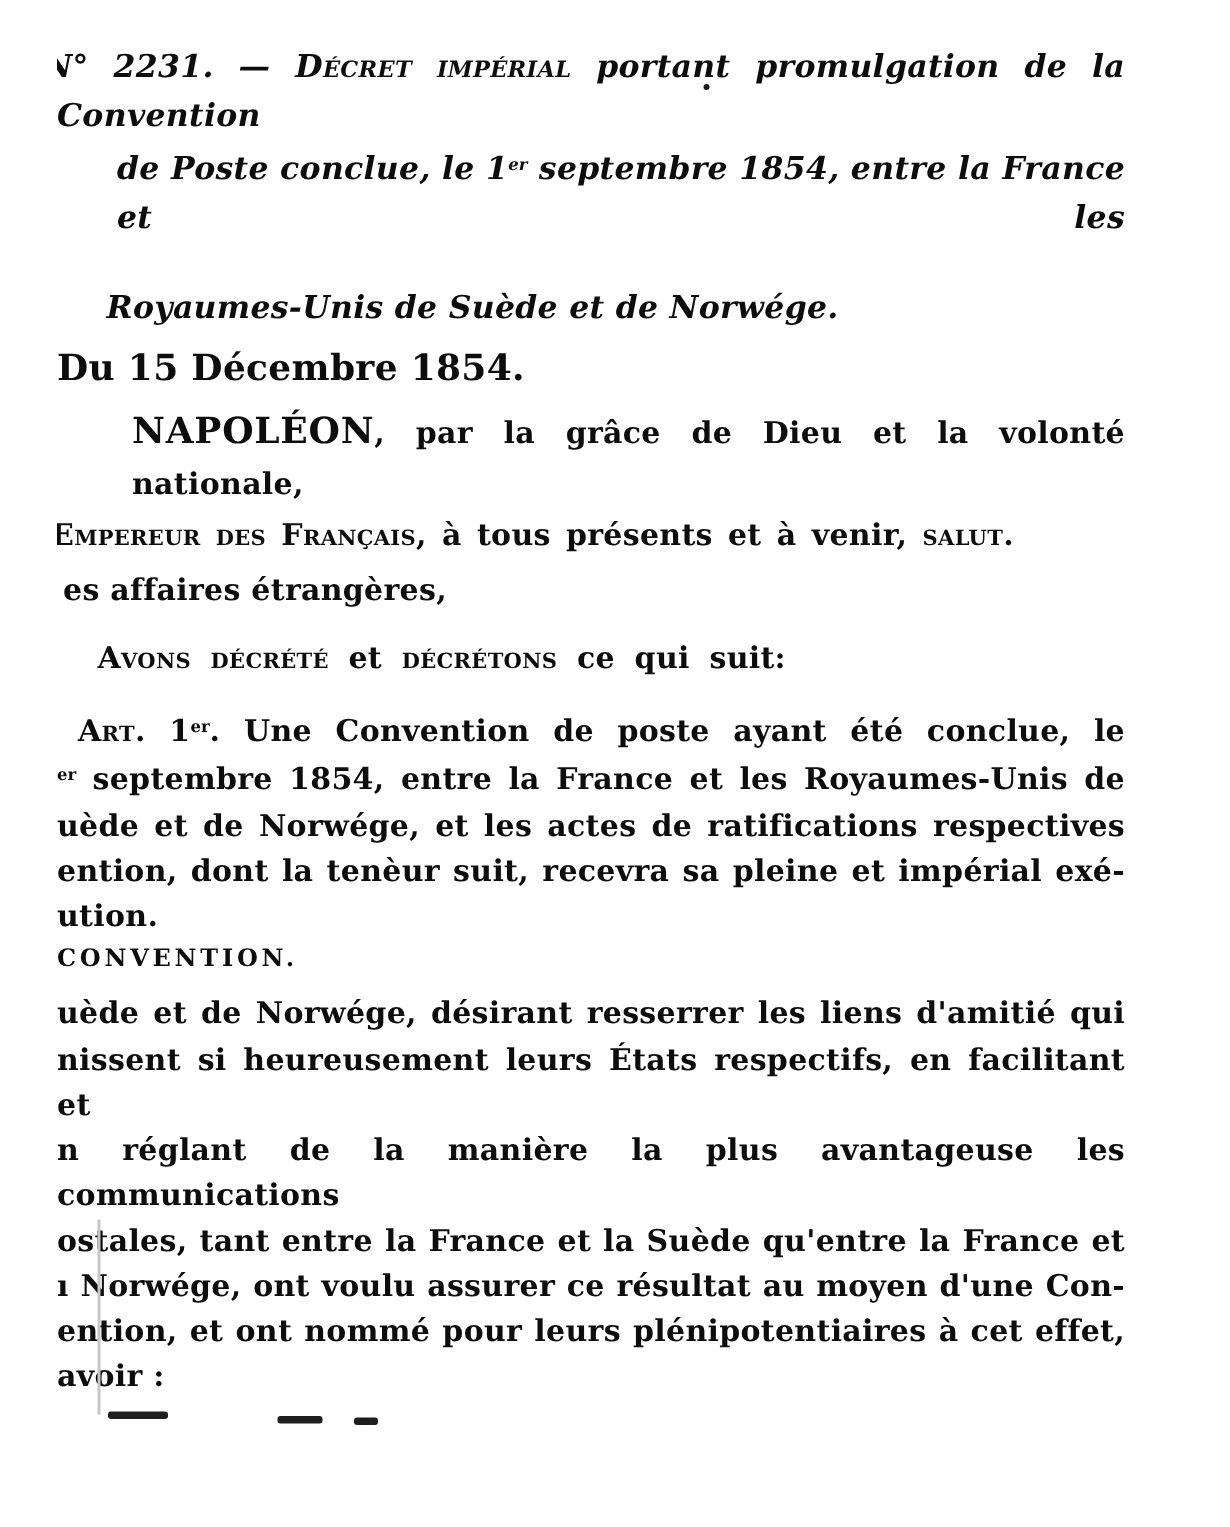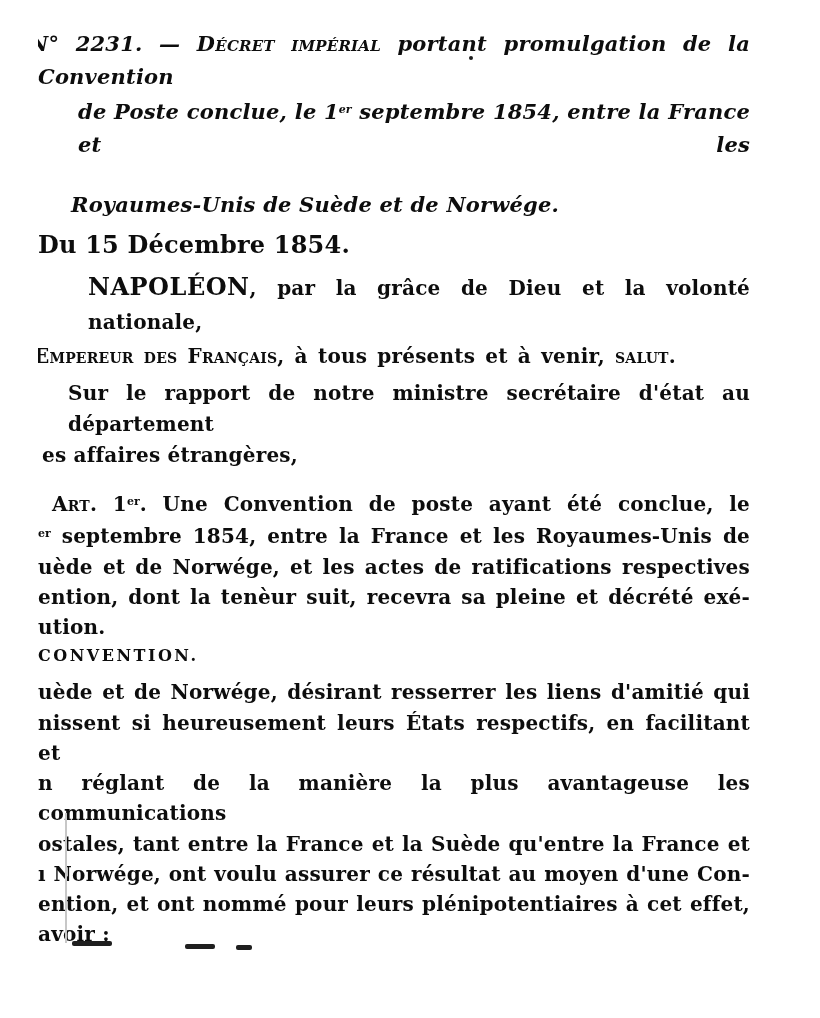--- a/index.html
+++ b/index.html
@@ -67,30 +67,30 @@
   </div>
 
   <div class="dateline">Du 15 Décembre 1854.</div>
 
   <div class="body-par nap">
     <div class="line nap-l1 just"><span class="big-name">NAPOLÉON</span><span>, par la grâce de Dieu et la volonté nationale,</span></div>
     <div class="line nap-l2"><span class="clip-e sc">Empereur des Français</span><span>, à tous présents et à venir, </span><span class="sc">salut</span><span>.</span></div>
   </div>
 
   <div class="body-par rep">
-    <div class="line rep-l1 just">Sur le rapport de notre ministre secrétaire d'état au département</div>
     <div class="line rep-l2">es affaires étrangères,</div>
   </div>
 
+  <div class="body-par enact"><span class="sc">Avons </span><span class="sc">décrété</span><span> et </span><span class="sc">décrétons</span><span> ce qui suit:</span></div>
 
   <div class="body-par art">
     <div class="line art-l1 just"><span class="sc">Art.</span><span> 1</span><sup class="s">er</sup><span>. Une Convention de poste ayant été conclue, le</span></div>
     <div class="line just"><sup class="s">er</sup><span> septembre 1854, entre la France et les Royaumes-Unis de</span></div>
     <div class="line just">uède et de Norwége, et les actes de ratifications respectives</div>
-    <div class="line just">ention, dont la tenèur suit, recevra sa pleine et décrété exé-</div>
+    <div class="line just">ention, dont la tenèur suit, recevra sa pleine et impérial exé-</div>
     <div class="line">ution.</div>
   </div>
 
   <div class="conv-head">CONVENTION.</div>
 
   <div class="body-par p1">
     <div class="line just">uède et de Norwége, désirant resserrer les liens d'amitié qui</div>
     <div class="line just">nissent si heureusement leurs États respectifs, en facilitant et</div>
     <div class="line just">n réglant de la manière la plus avantageuse les communications</div>
     <div class="line just">ostales, tant entre la France et la Suède qu'entre la France et</div>

